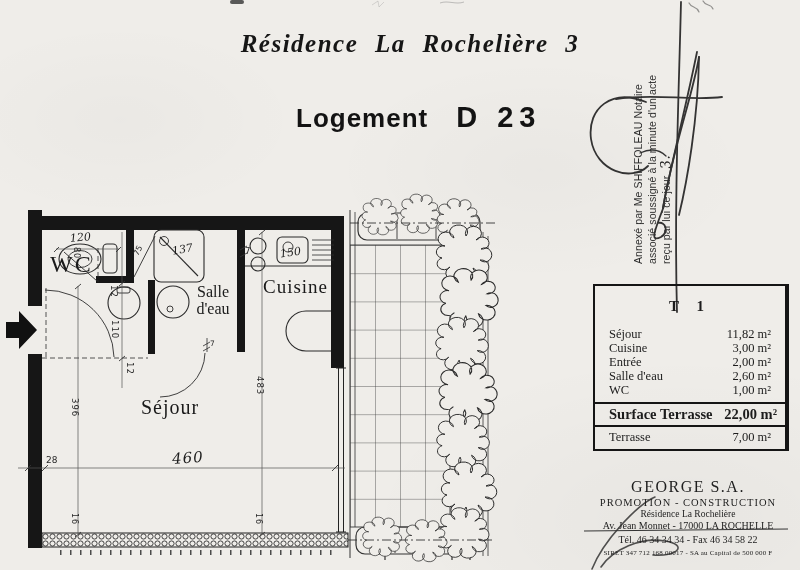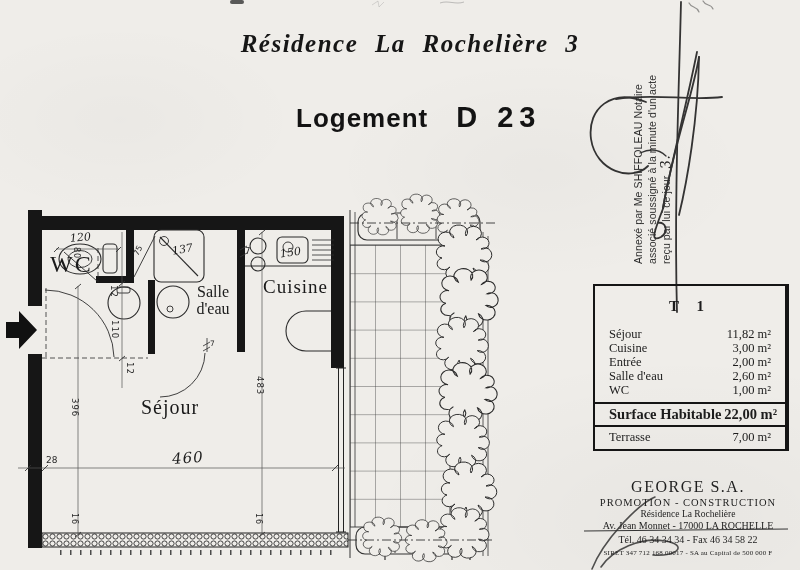--- a/index.html
+++ b/index.html
@@ -273,21 +273,21 @@
       <div class="trow">
         <span>Salle d'eau</span>
           <span>2,60 m²</span>
       </div>
       <div class="trow">
         <span>WC</span>
           <span>1,00 m²</span>
       </div>
     </div>
     <div class="total-row">
-      <span>Surface Habitable</span>
+      <span>Surface Terrasse</span>
         <span>22,00 m²</span>
     </div>
     <div class="terr-row">
       <span>Terrasse</span>
         <span>7,00 m²</span>
     </div>
   </div>
 
   <div class="abs footer">
     <div class="f-name">GEORGE S.A.</div>

